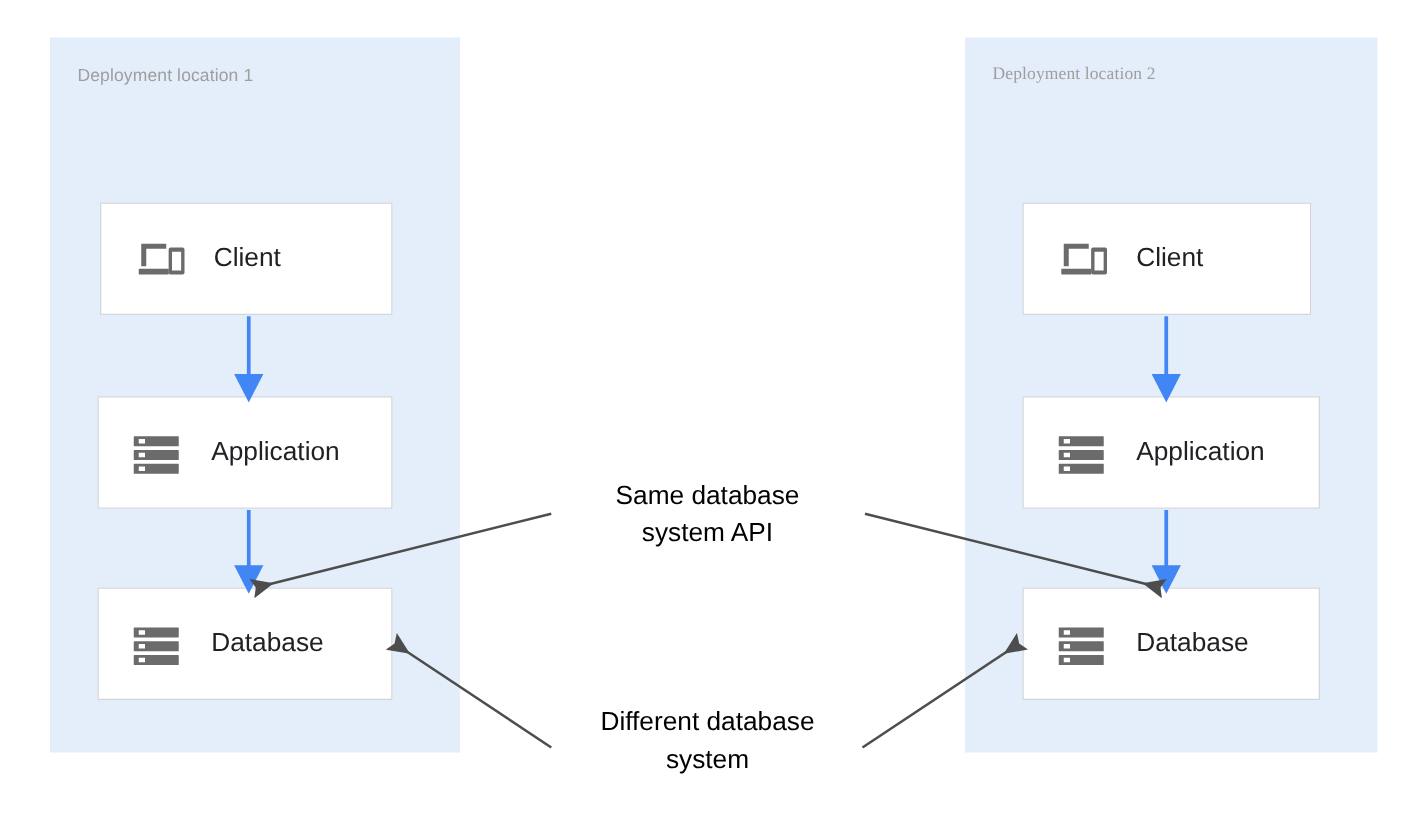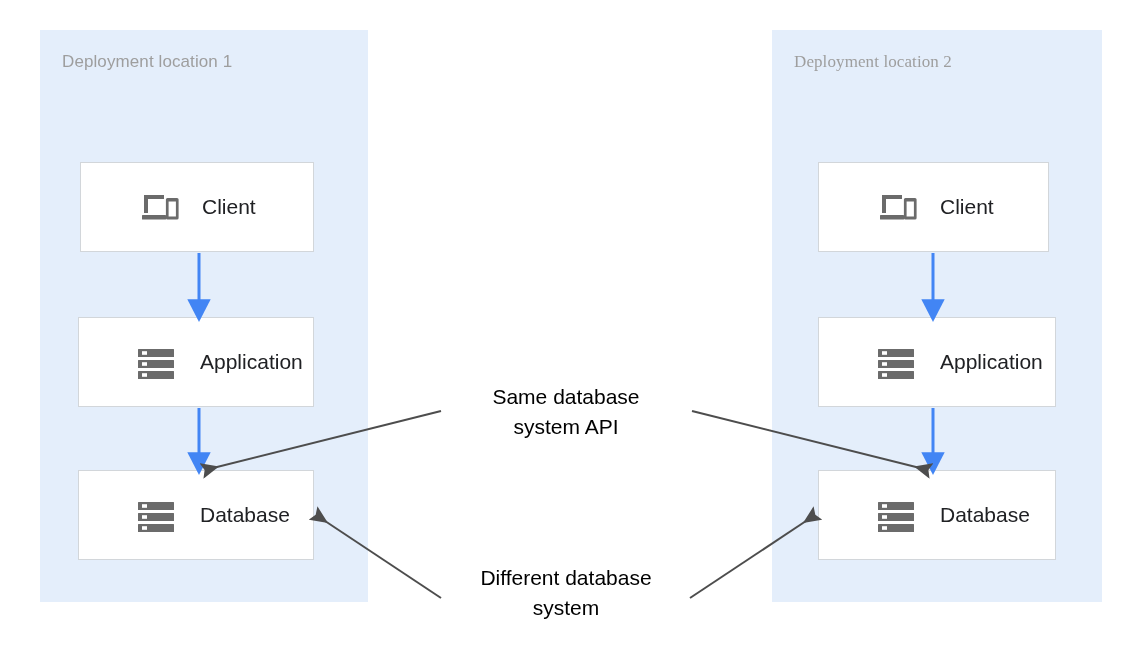--- a/index.html
+++ b/index.html
@@ -26,36 +26,35 @@
     top: 30px;
     height: 572px;
   }
   #panel-left  { left: 40px;  width: 328px; }
   #panel-right { left: 772px; width: 330px; font-family: Liberation Serif, serif; }
 
   .panel-title {
     position: absolute;
     left: 22px;
     top: 22px;
-    font-size: 17px;
+    font-size: 14px;
     color: #9e9e9e;
     letter-spacing: .1px;
     white-space: nowrap;
   }
 
   
   .node {
     position: absolute;
     background: #ffffff;
     border: 1px solid #d2d6da;
     box-sizing: border-box;
     display: flex;
     align-items: center;
     height: 90px;
-    padding-left: 31px;
   }
   .node .node-icon {
     margin-left: 26px;
     flex: 0 0 auto;
     display: flex;
     align-items: center;
     justify-content: center;
     width: 42px;
     height: 42px;
   }

